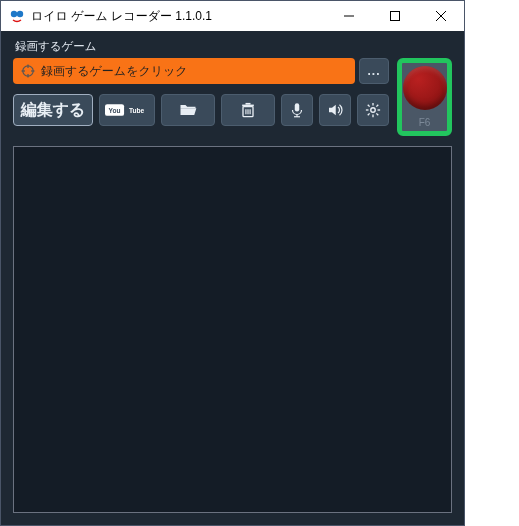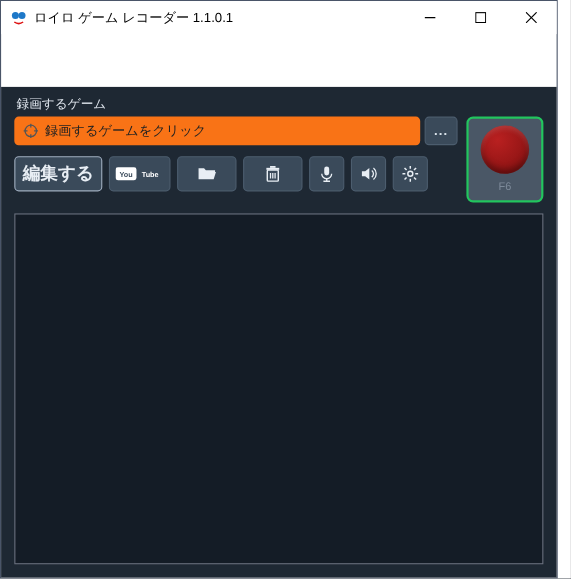--- a/index.html
+++ b/index.html
@@ -1,27 +1,27 @@
 <!DOCTYPE html>
 <html><head>
 <meta charset="utf-8">
 <style>
   * { box-sizing: border-box; margin: 0; padding: 0; }
   body { font-family: "Yu Gothic UI", "Meiryo", sans-serif; background: #fff; }
-  .window { width: 507px; height: 526px; border: 1px solid #4a5568; display: flex; flex-direction: column; }
+  .window { width: 465px; height: 526px; border: 1px solid #4a5568; display: flex; flex-direction: column; }
   
   .titlebar { height: 30px; background: #fff; display: flex; align-items: center; padding-left: 8px; }
   .titlebar .app-icon { width: 16px; height: 16px; position: relative; margin-right: 6px; }
   .titlebar .app-icon svg { width: 16px; height: 16px; }
   .titlebar .title { font-size: 12px; color: #000; flex: 1; }
   .titlebar .win-controls { display: flex; height: 100%; }
   .titlebar .win-btn { width: 46px; height: 100%; display: flex; align-items: center; justify-content: center; font-size: 14px; color: #000; cursor: pointer; }
   .titlebar .win-btn svg { width: 10px; height: 10px; }
 
-  .content { flex: 1; background: #1e2833; display: flex; flex-direction: column; padding: 8px 12px 12px 12px; margin-top: 48px; }
+  .content { flex: 1; background: #1e2833; display: flex; flex-direction: column; padding: 8px 12px 12px 12px; }
   
   .label-row { color: #e2e8f0; font-size: 11.5px; margin-bottom: 4px; margin-left: 2px; }
   
   .top-row { display: flex; gap: 8px; align-items: flex-start; }
   .left-col { flex: 1; display: flex; flex-direction: column; }
 
   .game-select-row { display: flex; gap: 4px; }
   .game-input-wrap { flex: 1; background: #f97316; border-radius: 4px; height: 26px; display: flex; align-items: center; padding: 0 8px; gap: 6px; }
   .game-input-wrap .target-icon svg { width: 14px; height: 14px; display: block; }
   .game-input-wrap .placeholder { font-size: 12px; color: #222; }
@@ -31,21 +31,21 @@
   .tool-btn { height: 32px; background: #3a4a5a; border: 1px solid #4c5d6e; border-radius: 4px; display: flex; align-items: center; justify-content: center; color: #e8eef4; cursor: pointer; }
   .tool-btn:first-child { border-color: #a0aec0; }
   .tool-btn.edit { width: 80px; font-size: 16px; font-weight: 600; }
   .tool-btn.yt { width: 56px; }
   .tool-btn.icon { width: 54px; }
   .tool-btn.small { width: 32px; }
   .tool-btn svg { width: 20px; height: 20px; }
   .tool-btn.yt svg { width: 44px; height: 18px; }
   .tool-btn.small svg { width: 18px; height: 18px; }
 
-  .record-box { width: 70px; height: 78px; background: #4a5766; border-radius: 6px; border: 2px solid #22c55e; display: flex; flex-direction: column; align-items: center; justify-content: center; gap: 5px; cursor: pointer; }
+  .record-box { width: 70px; height: 78px; background: #4a5766; border-radius: 6px; border: 5px solid #22c55e; display: flex; flex-direction: column; align-items: center; justify-content: center; gap: 5px; cursor: pointer; }
   .record-circle { width: 44px; height: 44px; border-radius: 50%; background: radial-gradient(circle at 35% 30%, #b92020, #7e0f0f); box-shadow: inset 0 -4px 6px rgba(0,0,0,0.35), inset 0 3px 5px rgba(255,255,255,0.15); }
   .record-label { font-size: 10px; color: #7d8a99; margin-top: 2px; }
 
   .preview { flex: 1; margin-top: 10px; border: 1px solid #6b7280; background: #141c26; }
 </style>
 </head>
 <body>
 
 <div class="window">
 

